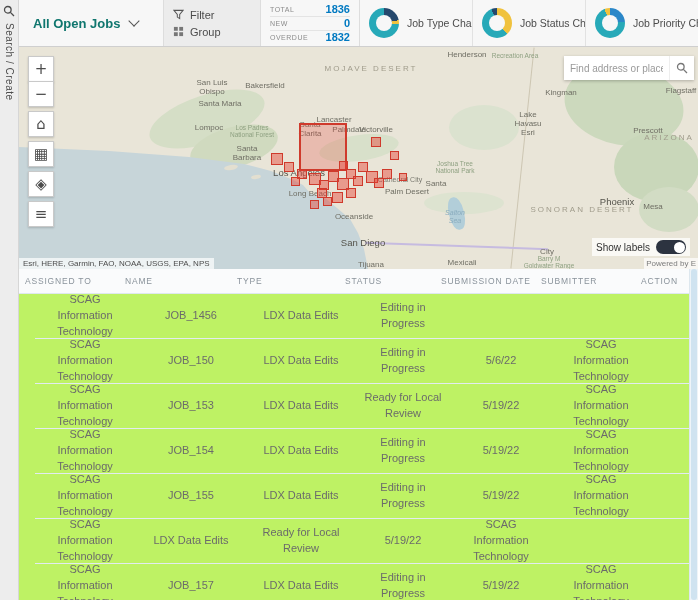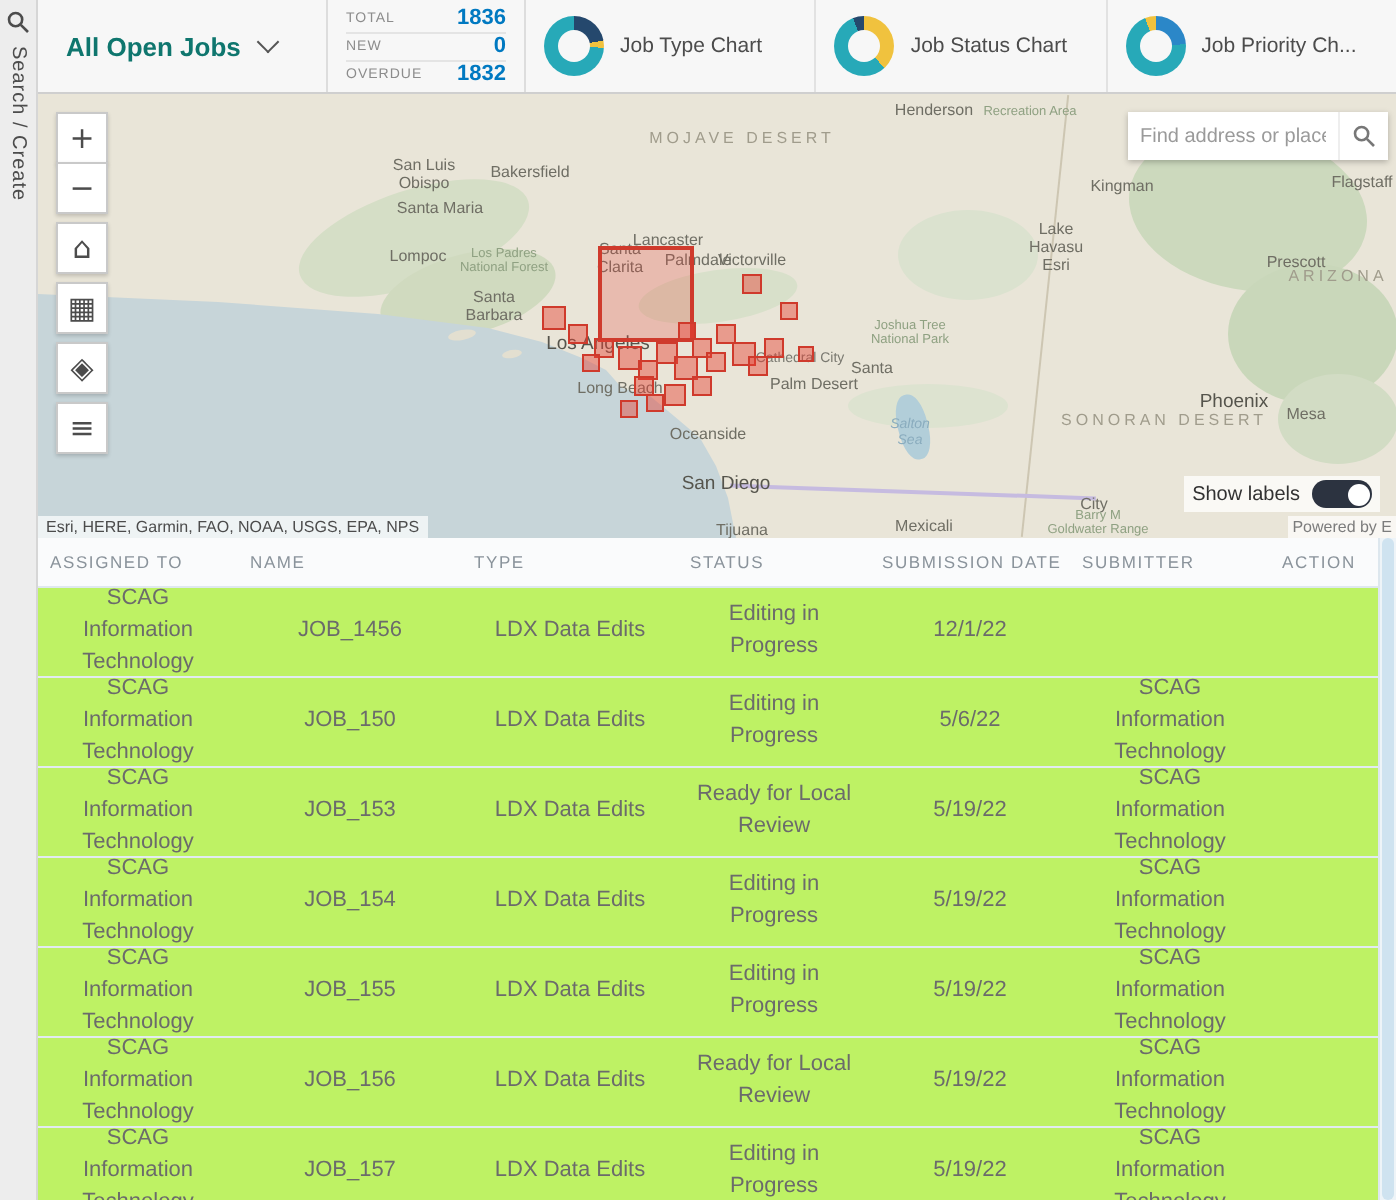--- a/index.html
+++ b/index.html
@@ -60,21 +60,21 @@
   .toggle{width:30px;height:14px;border-radius:8px;background:#2c3340;position:relative;cursor:pointer;}
   .knob{position:absolute;right:1.5px;top:1.5px;width:11px;height:11px;border-radius:50%;background:#fff;}
   .attribution{position:absolute;left:0;bottom:0;font-size:8px;color:#4c4c4c;background:rgba(255,255,255,.7);padding:1px 4px;z-index:5;}
   .powered{position:absolute;right:0;bottom:0;font-size:8px;color:#7c7c7c;background:rgba(255,255,255,.7);padding:1px 2px;white-space:nowrap;z-index:5;}
 
   
   .table{flex:1;position:relative;background:#bef264;overflow:hidden;}
   .thead,.tr{display:grid;grid-template-columns:100px 112px 108px 96px 100px 100px 64px;}
   .thead{height:24px;background:#fafbfc;border-bottom:1px solid #dfe8ee;}
   .th{font-size:8.5px;letter-spacing:.8px;color:#8a939b;display:flex;align-items:center;padding-left:6px;cursor:pointer;}
-  .tr{height:44px;border-bottom:1px solid #e2ebf1;cursor:pointer;}
+  .tr{height:44px;border-bottom:1px solid #e2ebf1;cursor:pointer;margin-left:16px;}
   .td{display:flex;align-items:center;justify-content:center;text-align:center;font-size:11px;color:#6b6b6b;line-height:1.45;padding:2px 8px;overflow:hidden;}
   .tscroll{position:absolute;top:0;right:0;width:8px;height:100%;background:#eef4f8;border-left:1px solid #dde7ee;}
   .thumb{position:absolute;top:0;left:1px;right:1px;height:100%;background:#cfe3f0;border-radius:3px;cursor:pointer;}
 </style>
 </head>
 <body>
 
 <div id="app">
 
   <div class="left-tab">
@@ -84,20 +84,37 @@
     </svg>
     <span class="tab-label">Search / Create</span>
   </div>
 
   <div class="main">
 
     <header>
       <div class="job-filter">
         <span>All Open Jobs</span>
         <span class="chevron"></span>
+      </div>
+      <div class="filter-group">
+        <div class="fg-item">
+          <svg width="11" height="11" viewBox="0 0 12 12">
+            <path d="M1 1.5h10L7.3 6v4.5L4.7 8.8V6z" fill="none" stroke="#555" stroke-width="1.1"></path>
+          </svg>
+          <span>Filter</span>
+        </div>
+        <div class="fg-item">
+          <svg width="11" height="11" viewBox="0 0 12 12">
+            <rect x="1" y="1" width="4.2" height="4.2" fill="#777"></rect>
+              <rect x="6.8" y="1" width="4.2" height="4.2" fill="#777"></rect>
+            <rect x="1" y="6.8" width="4.2" height="4.2" fill="#777"></rect>
+              <rect x="6.8" y="6.8" width="4.2" height="4.2" fill="#777"></rect>
+          </svg>
+          <span>Group</span>
+        </div>
       </div>
       <div class="stats" id="stats">
           <div class="stat-row">
             <span class="stat-label">TOTAL</span>
             <span class="stat-value" style="color: rgb(0, 121, 193);">1836</span>
           </div>
           <div class="stat-row">
             <span class="stat-label">NEW</span>
             <span class="stat-value" style="color: rgb(0, 121, 193);">0</span>
           </div>
@@ -256,21 +273,20 @@
           <div class="th">SUBMISSION DATE</div>
           <div class="th">SUBMITTER</div>
           <div class="th">ACTION</div>
         </div>
       <div id="tbody">
           <div class="tr">
             <div class="td">SCAG Information Technology</div>
             <div class="td">JOB_1456</div>
             <div class="td">LDX Data Edits</div>
             <div class="td">Editing in Progress</div>
-            <div class="td">12/1/22</div>
             <div class="td"></div>
           </div>
           <div class="tr">
             <div class="td">SCAG Information Technology</div>
             <div class="td">JOB_150</div>
             <div class="td">LDX Data Edits</div>
             <div class="td">Editing in Progress</div>
             <div class="td">5/6/22</div>
             <div class="td">SCAG Information Technology</div>
             <div class="td"></div>
@@ -297,21 +313,20 @@
             <div class="td">SCAG Information Technology</div>
             <div class="td">JOB_155</div>
             <div class="td">LDX Data Edits</div>
             <div class="td">Editing in Progress</div>
             <div class="td">5/19/22</div>
             <div class="td">SCAG Information Technology</div>
             <div class="td"></div>
           </div>
           <div class="tr">
             <div class="td">SCAG Information Technology</div>
-            <div class="td">JOB_156</div>
             <div class="td">LDX Data Edits</div>
             <div class="td">Ready for Local Review</div>
             <div class="td">5/19/22</div>
             <div class="td">SCAG Information Technology</div>
             <div class="td"></div>
           </div>
           <div class="tr">
             <div class="td">SCAG Information Technology</div>
             <div class="td">JOB_157</div>
             <div class="td">LDX Data Edits</div>

